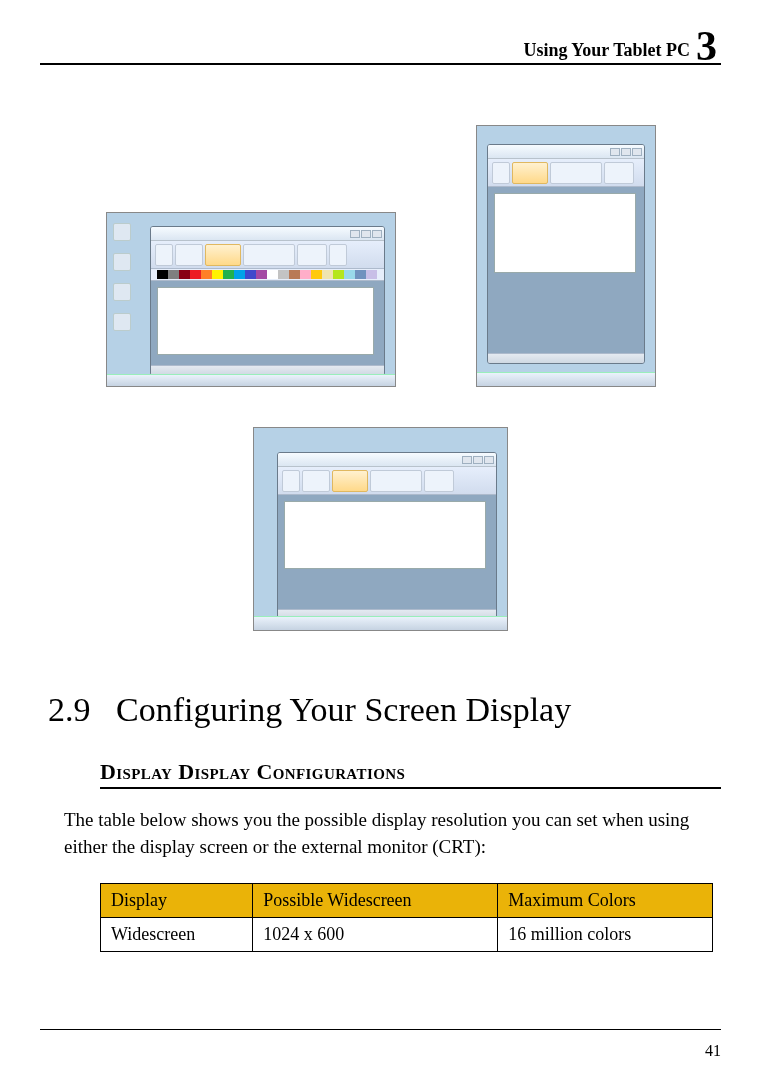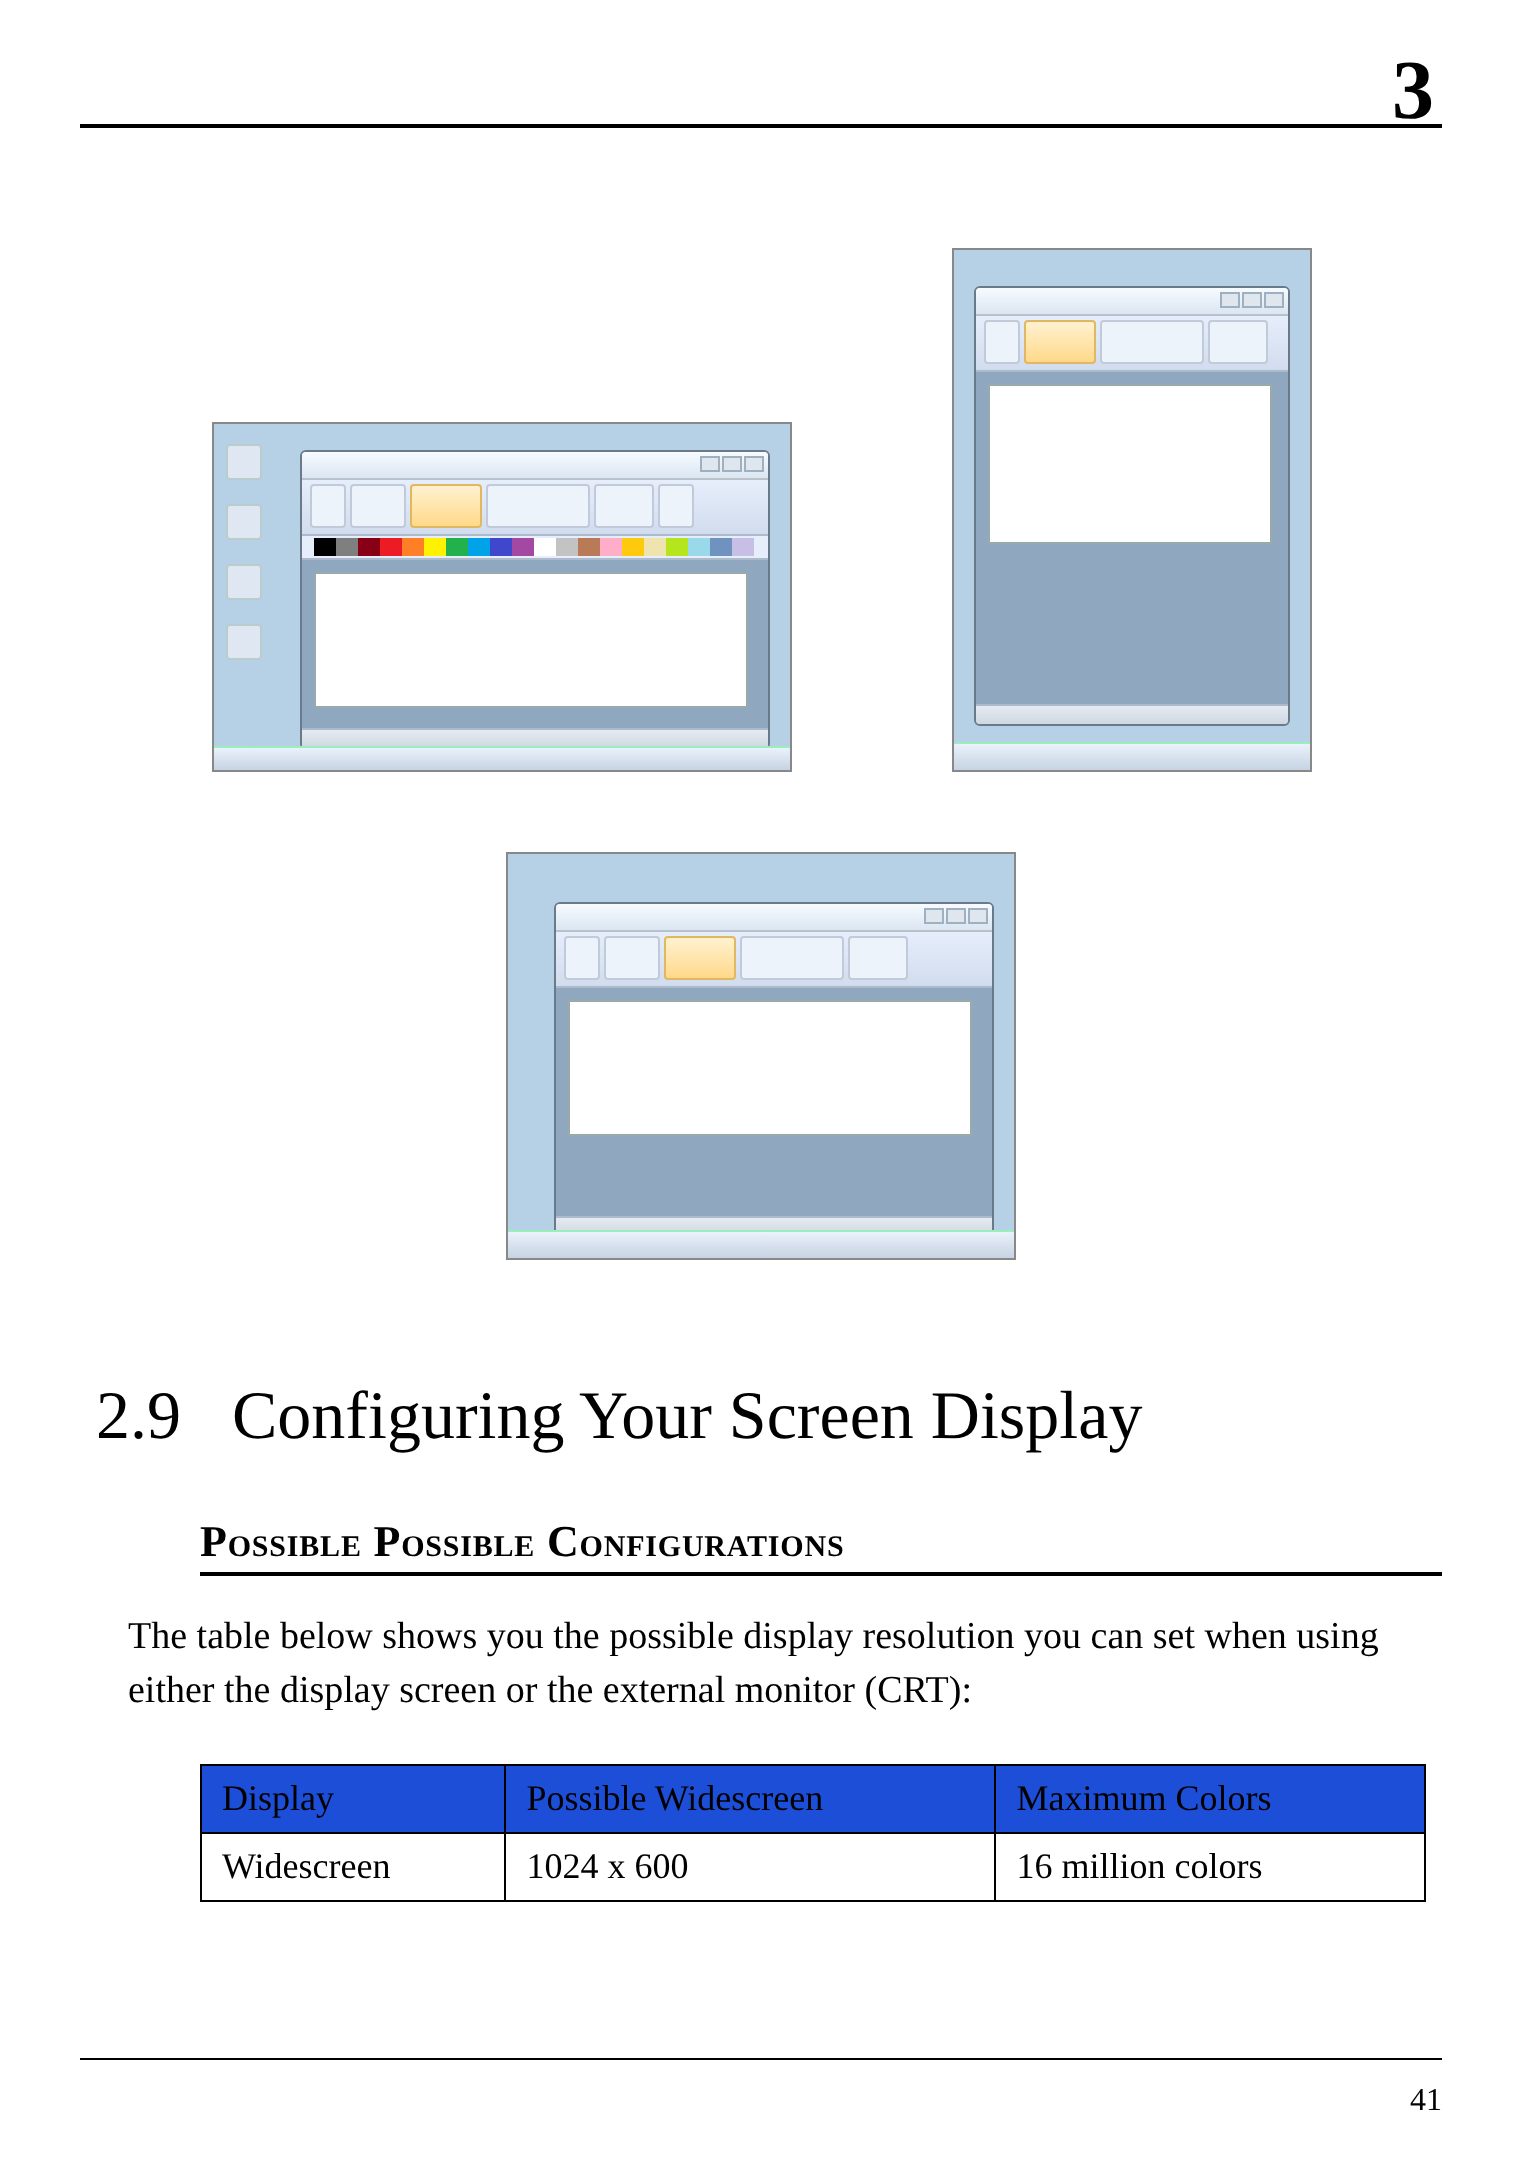--- a/index.html
+++ b/index.html
@@ -162,34 +162,35 @@
       margin: 0 8px 0 60px;
       width: calc(100% - 68px);
       font-size: 18px;
     }
     table.data th, table.data td {
       border: 1.2px solid #000;
       padding: 6px 10px;
       text-align: left;
       font-weight: normal;
     }
-    table.data th { background: #1d4ed8; }
+    table.data th { background: #eab308; }
     .footer {
       position: absolute;
       bottom: 20px; left: 40px; right: 40px;
       border-top: 1px solid #000;
       text-align: right;
       font-size: 16px;
       padding-top: 12px;
     }
   </style>
 </head>
 <body>
 
 <div class="header-row">
+  <span class="header-text">Using Your Tablet PC</span>
   <span class="chapter-number">3</span>
 </div>
 
 <div class="screenshots">
 
   <div class="screenshot landscape">
     <div class="desktop-icons">
       <div class="dicon"></div>
       <div class="dicon"></div>
       <div class="dicon"></div>
@@ -282,21 +283,21 @@
     <div class="taskbar"></div>
   </div>
 
 </div>
 
 <h2 class="section-number-title">
   <span>2.9</span>&nbsp;&nbsp;
   <span>Configuring Your Screen Display</span>
 </h2>
 
-<h3 class="subheading">Possible Possible Configurations</h3>
+<h3 class="subheading">Display Display Configurations</h3>
 
 <p class="body-text">The table below shows you the possible display resolution you can set when using either the display screen or the external monitor (CRT):</p>
 
 <table class="data">
   <thead>
     <tr>
       <th>Display</th>
       <th>Possible Widescreen</th>
       <th>Maximum Colors</th>
     </tr>

